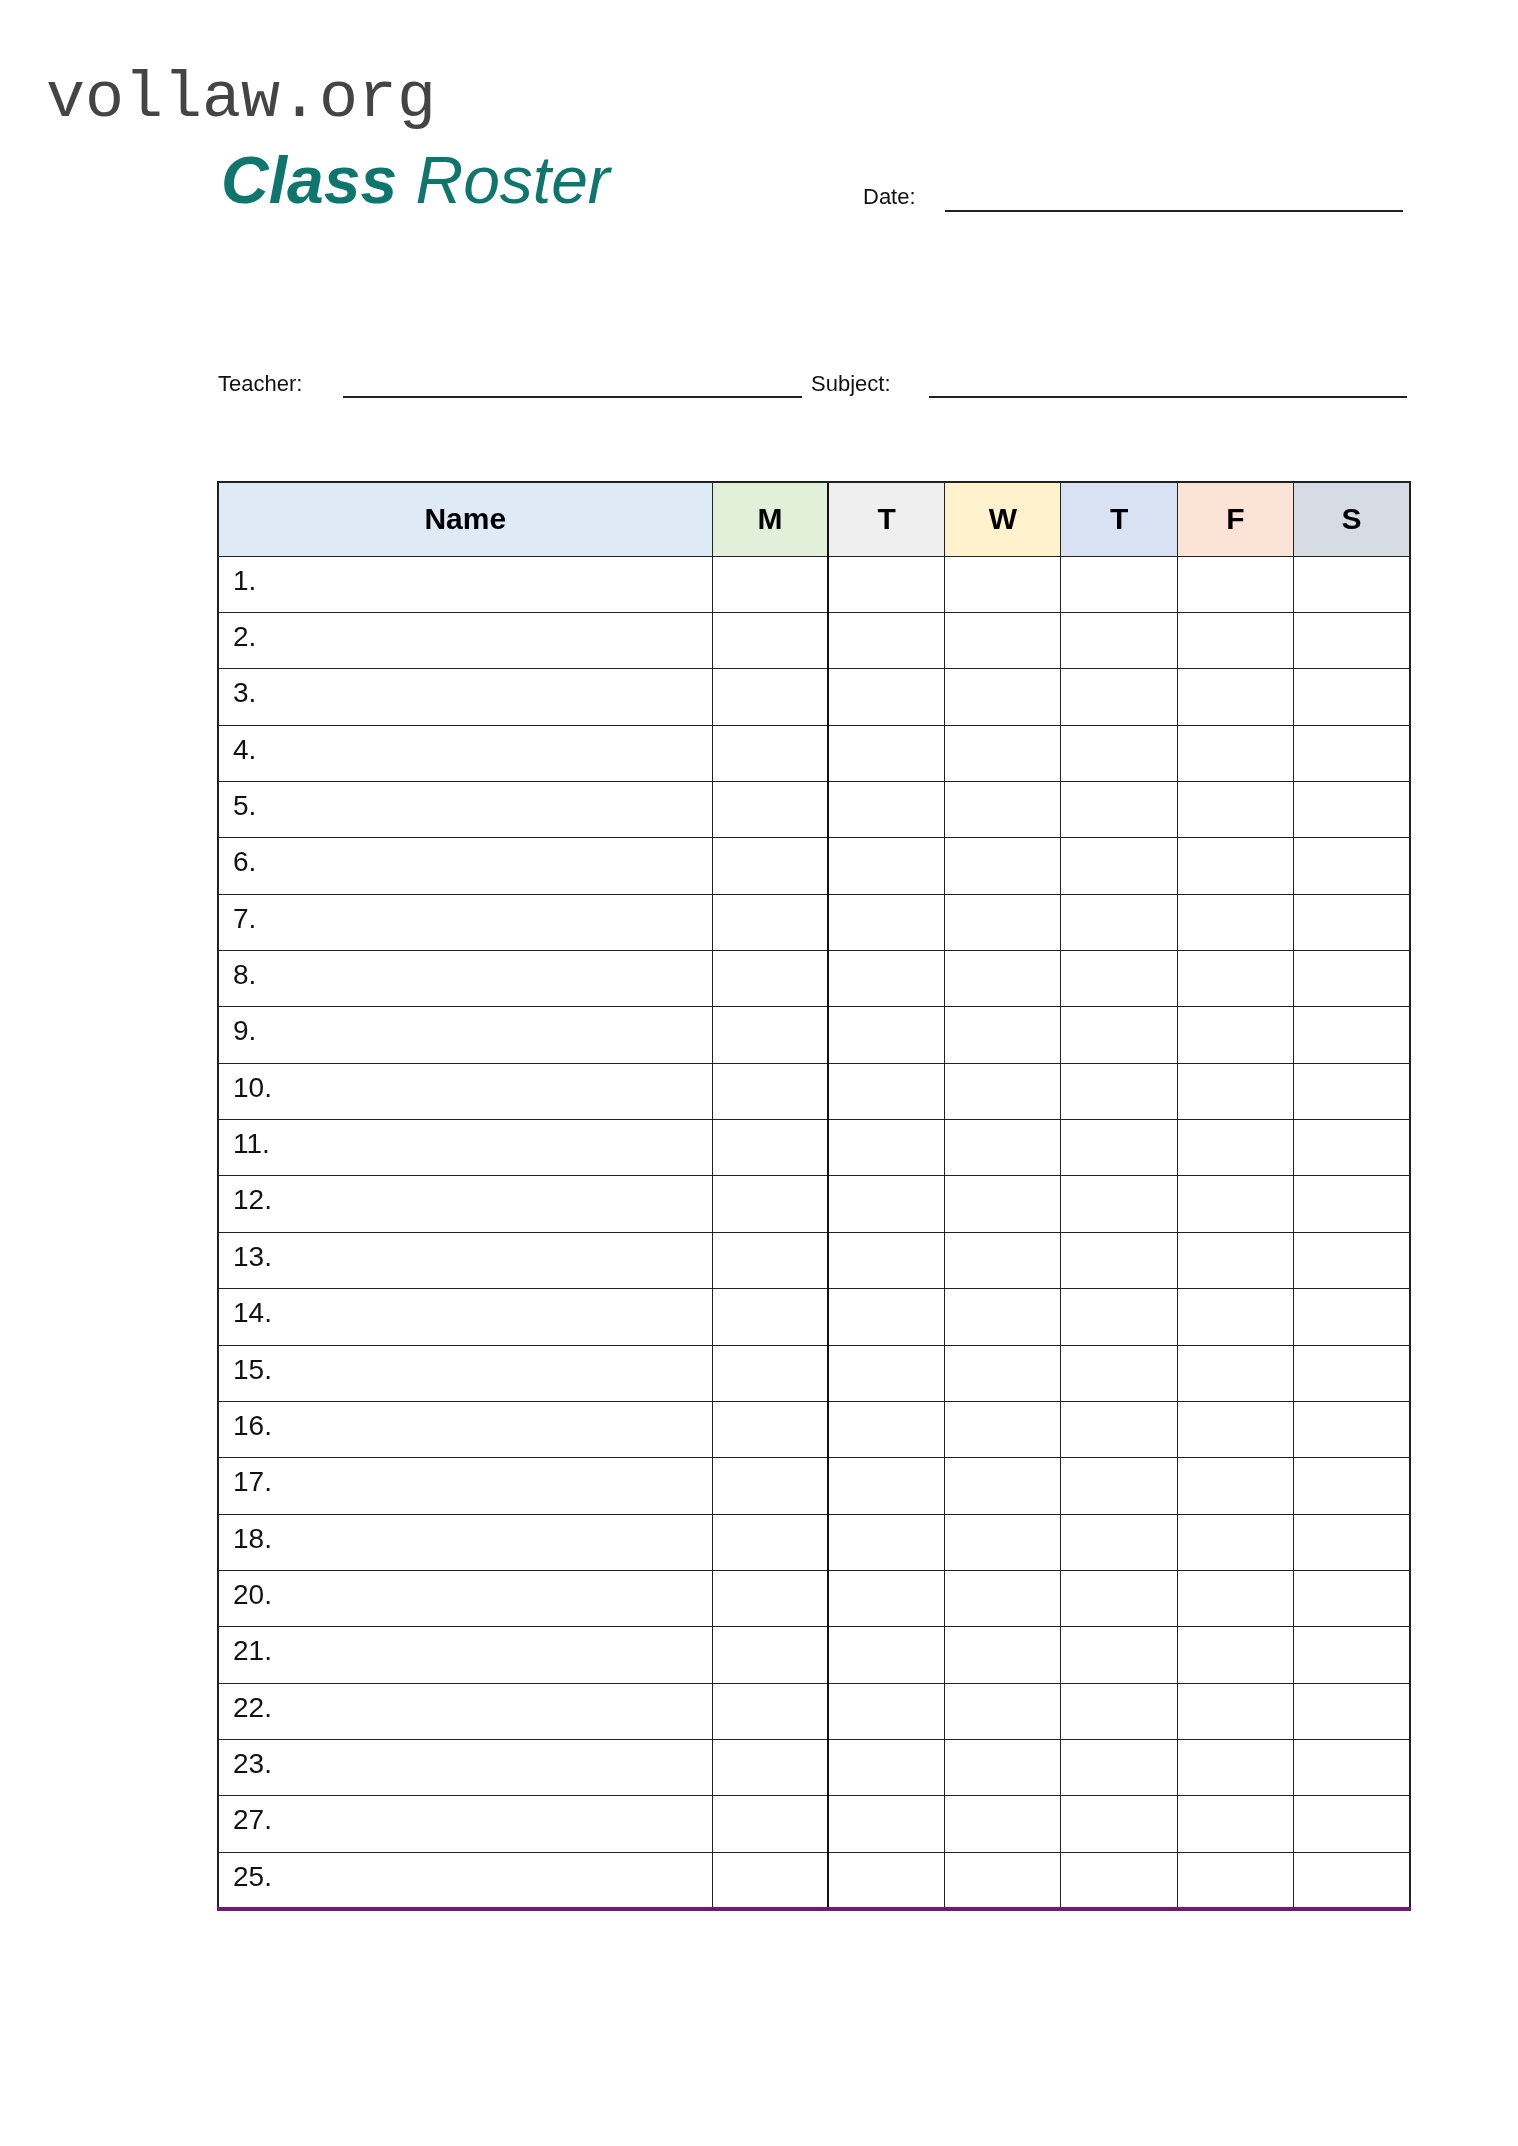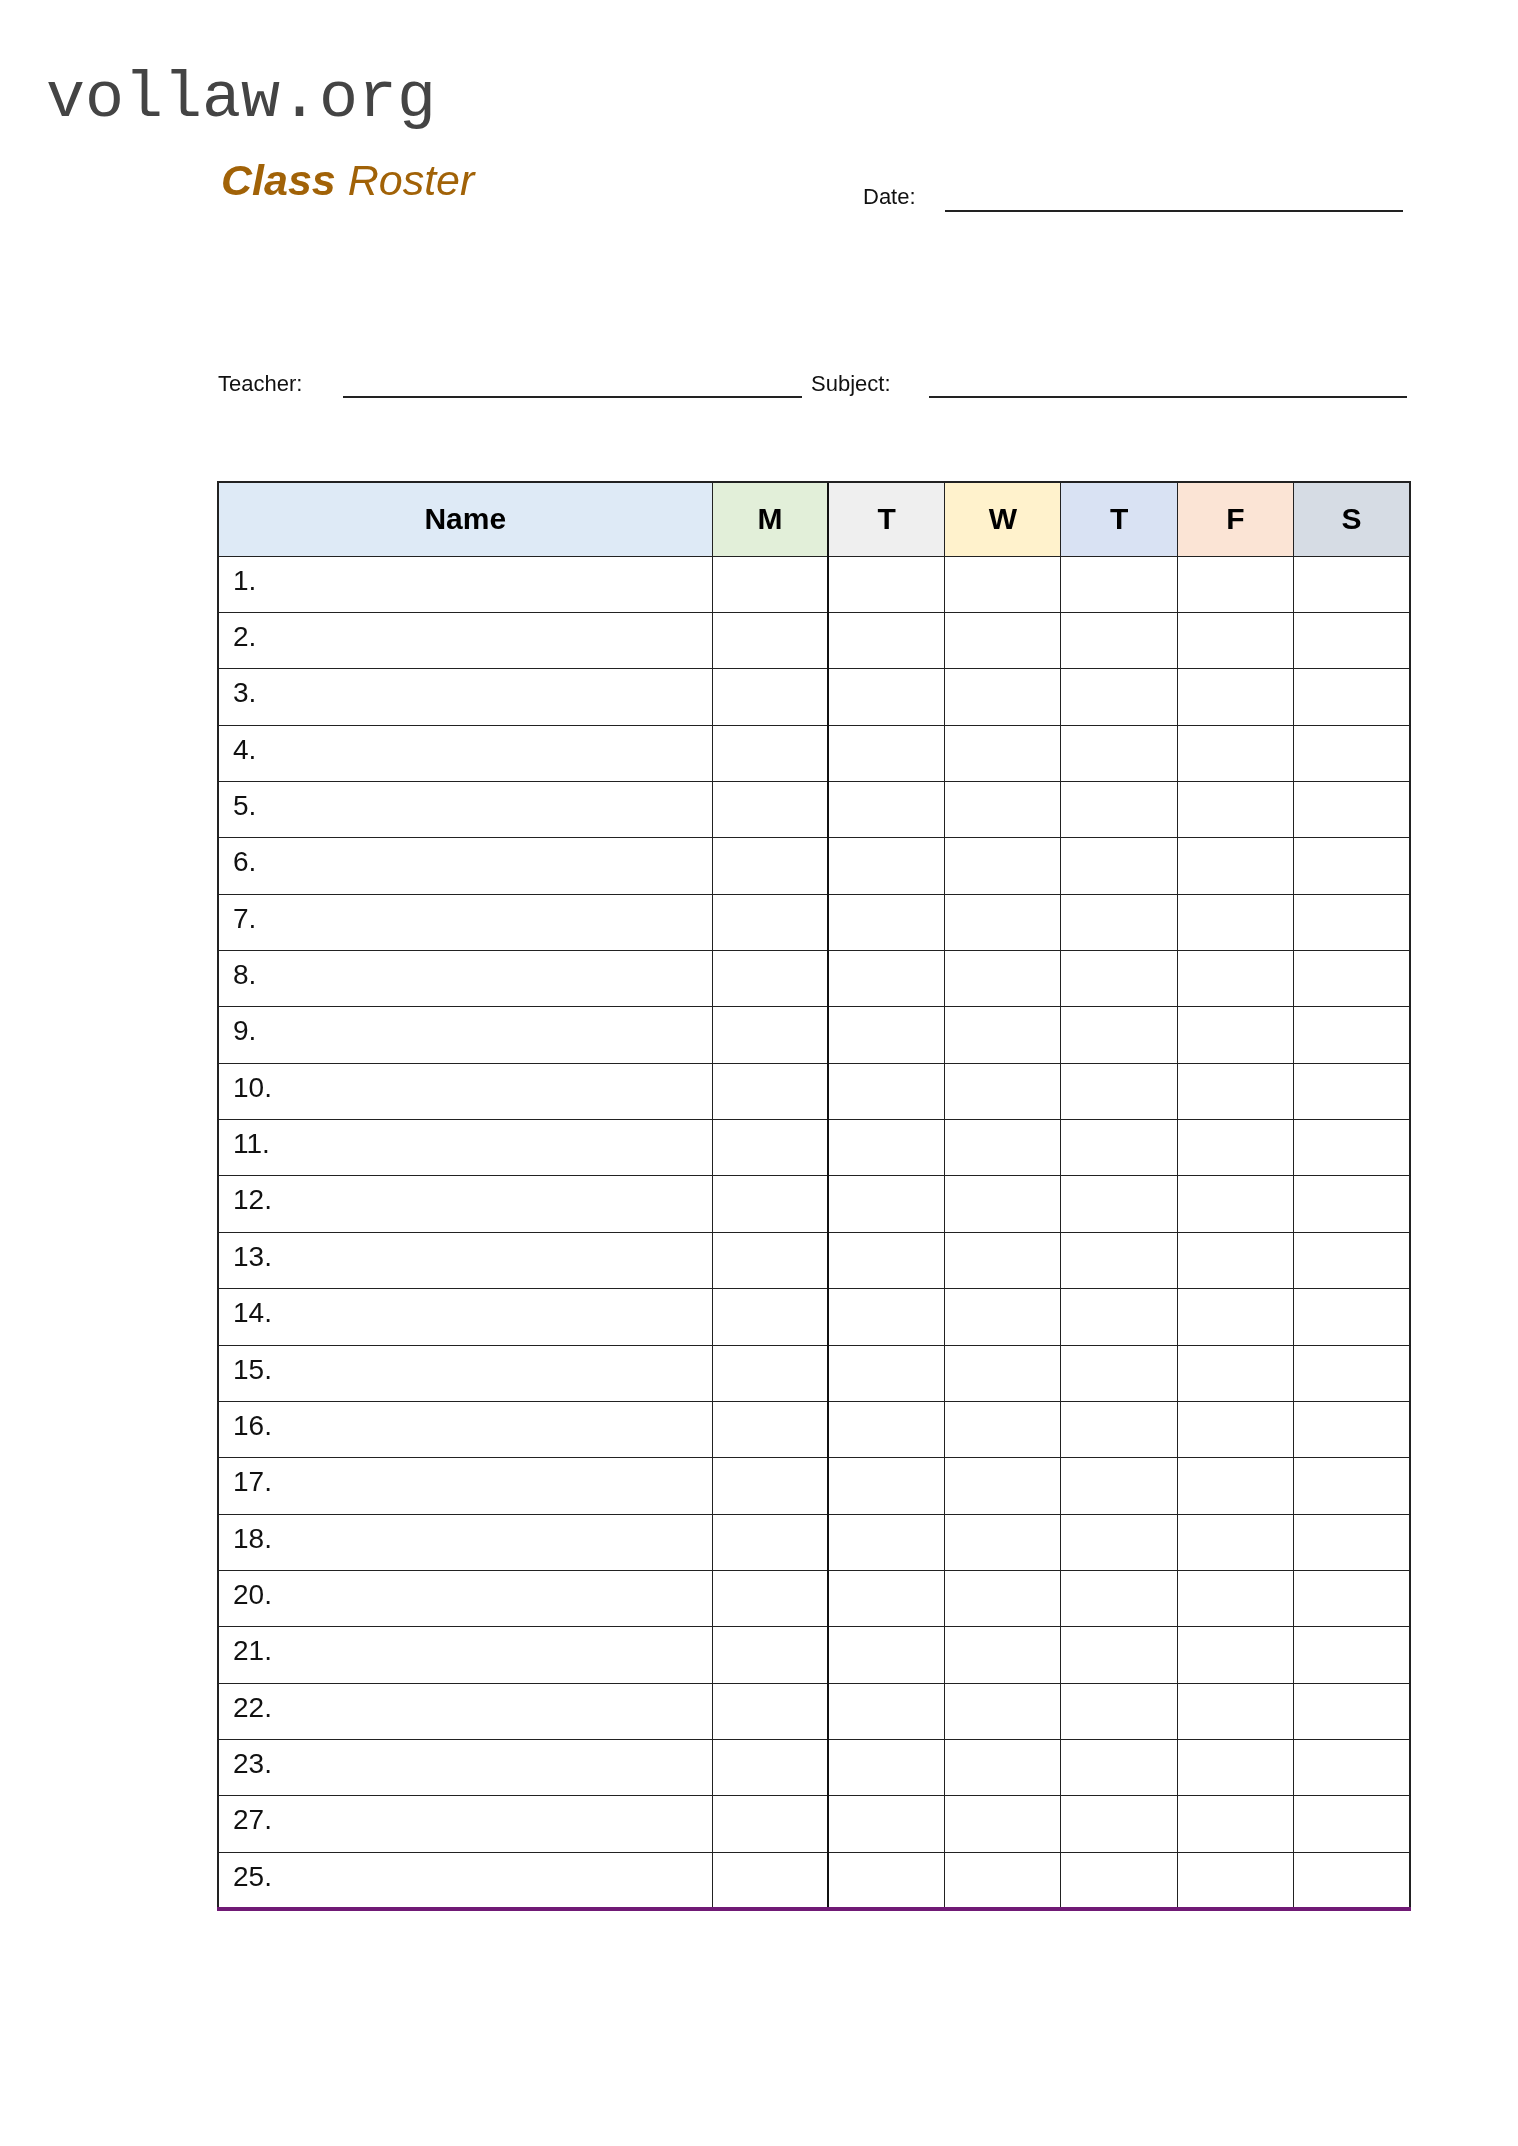--- a/index.html
+++ b/index.html
@@ -24,25 +24,25 @@
       line-height: 70px;
       color: #444444;
       white-space: nowrap;
       letter-spacing: 0px;
       margin-top: 20px;
     }
     .title {
       position: absolute;
       left: 221px;
       top: 140px;
-      font-size: 43px;
+      font-size: 66px;
       line-height: 80px;
       font-style: italic;
       white-space: nowrap;
-      color: #a16207;
+      color: #0f766e;
     }
     .title .bold { font-weight: bold; }
     .title .normal { font-weight: normal; }
 
     .field-label {
       position: absolute;
       font-size: 22px;
       line-height: 36px;
       white-space: nowrap;
       color: #111;

